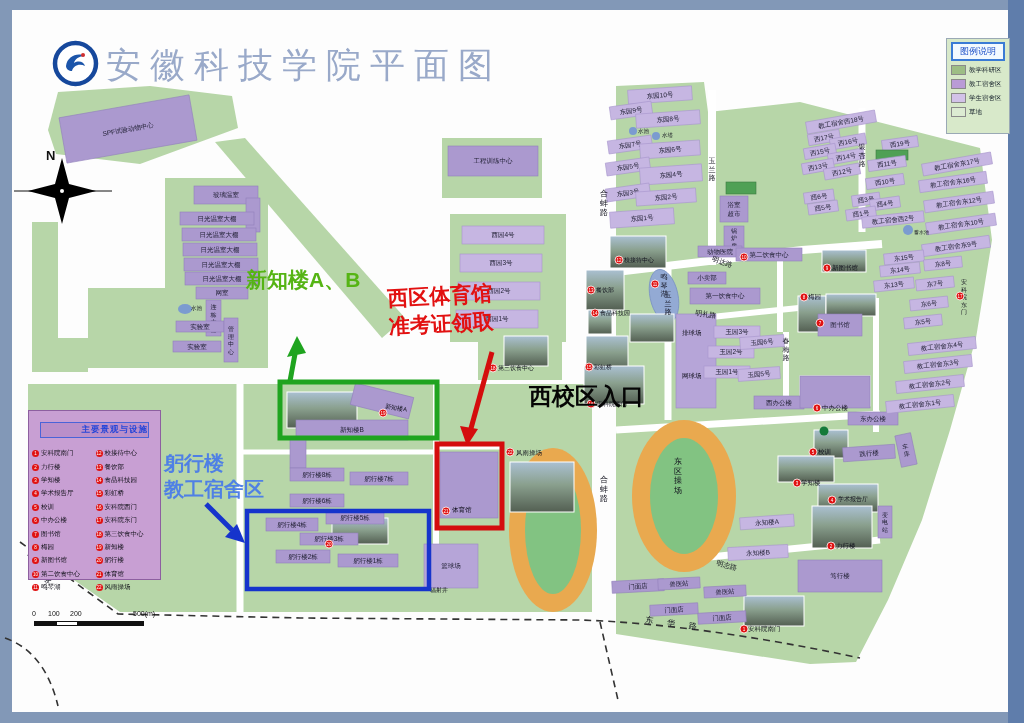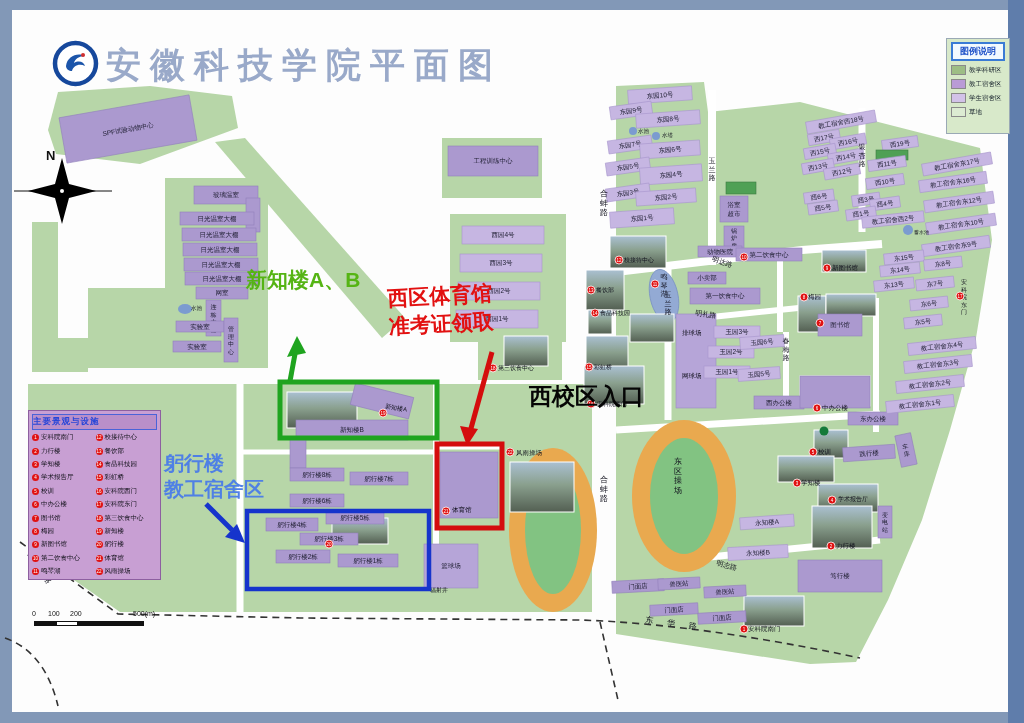--- a/index.html
+++ b/index.html
@@ -5,42 +5,42 @@
   html,body{margin:0;padding:0;}
   body{width:1024px;height:723px;background:#8298b7;position:relative;overflow:hidden;
        font-family:"Liberation Sans",sans-serif;}
   #stage{position:absolute;left:0;top:0;width:1024px;height:723px;}
   #right-strip{position:absolute;right:0;top:0;width:16px;height:723px;background:#5f7dab;}
   #map-paper{position:absolute;left:12px;top:10px;width:996px;height:702px;background:#fdfdfd;}
   #map-svg{position:absolute;left:0;top:0;width:1024px;height:723px;z-index:2;}
   #map-svg text{font-family:"Liberation Sans",sans-serif;}
   .overlay{position:absolute;z-index:5;}
   
-  #page-title{left:106px;top:42px;font-size:35px;font-weight:700;letter-spacing:9px;
+  #page-title{left:106px;top:42px;font-size:35px;font-weight:400;letter-spacing:9px;
               color:#99a9c9;white-space:nowrap;}
   #logo{left:52px;top:40px;width:47px;height:47px;}
   
   .ann{font-weight:700;line-height:1.32;white-space:nowrap;}
   #ann-green{left:246px;top:266px;font-size:21px;color:#55b414;}
   #ann-red{left:388px;top:282px;font-size:21px;color:#e21111;transform:rotate(-3deg);}
   #ann-blue{left:164px;top:450px;font-size:20px;color:#4f80e5;}
   #ann-entrance{left:529px;top:381px;font-size:23px;color:#050505;font-weight:700;}
   
   #legend-box{left:946px;top:38px;width:64px;height:96px;background:#d8e9ca;
               border:1px solid #9aa9b5;padding:2px;box-sizing:border-box;}
   #legend-title{margin:1px 2px 3px 2px;border:2px solid #3a7bd5;background:#f2f9ff;
-                color:#1d50c8;font-weight:700;font-size:9px;text-align:center;padding:1px 6px;}
+                color:#1d50c8;font-weight:400;font-size:9px;text-align:center;padding:1px 6px;}
   .legend-item{display:flex;align-items:center;margin:4px 2px;}
   .legend-swatch{width:13px;height:8px;border:0.5px solid #8a8a8a;margin-right:3px;flex:0 0 auto;}
   .legend-label{font-size:6.5px;color:#15202a;}
   
   #fac-box{left:28px;top:410px;width:133px;height:170px;background:#c89fd3;
            border:1px solid #8d5fa0;box-sizing:border-box;padding:2px;}
-  #fac-title{margin:1px;border:1px solid #4a63d8;background:#ba8fc9;color:#2746d8;
-             font-weight:700;font-size:8.5px;text-align:left;letter-spacing:1px;padding:1px 0;}
+  #fac-title{margin:9px;border:1px solid #4a63d8;background:#ba8fc9;color:#2746d8;
+             font-weight:700;font-size:8.5px;text-align:right;letter-spacing:1px;padding:1px 0;}
   #fac-cols{display:flex;}
   .fac-col{width:50%;}
   .fac-item{display:flex;align-items:center;height:13.4px;}
   .fac-num{width:7px;height:7px;border-radius:50%;background:#e01212;color:#fff;
            font-size:4.5px;line-height:7px;text-align:center;margin:0 2px 0 1px;flex:0 0 auto;}
   .fac-label{font-size:6.5px;color:#101018;white-space:nowrap;}
   
   #scalebar{left:30px;top:610px;width:150px;height:24px;}
   #scalebar span{position:absolute;top:0;font-size:7px;color:#111;}
   .sb-seg{position:absolute;top:11px;height:5px;box-sizing:border-box;}

